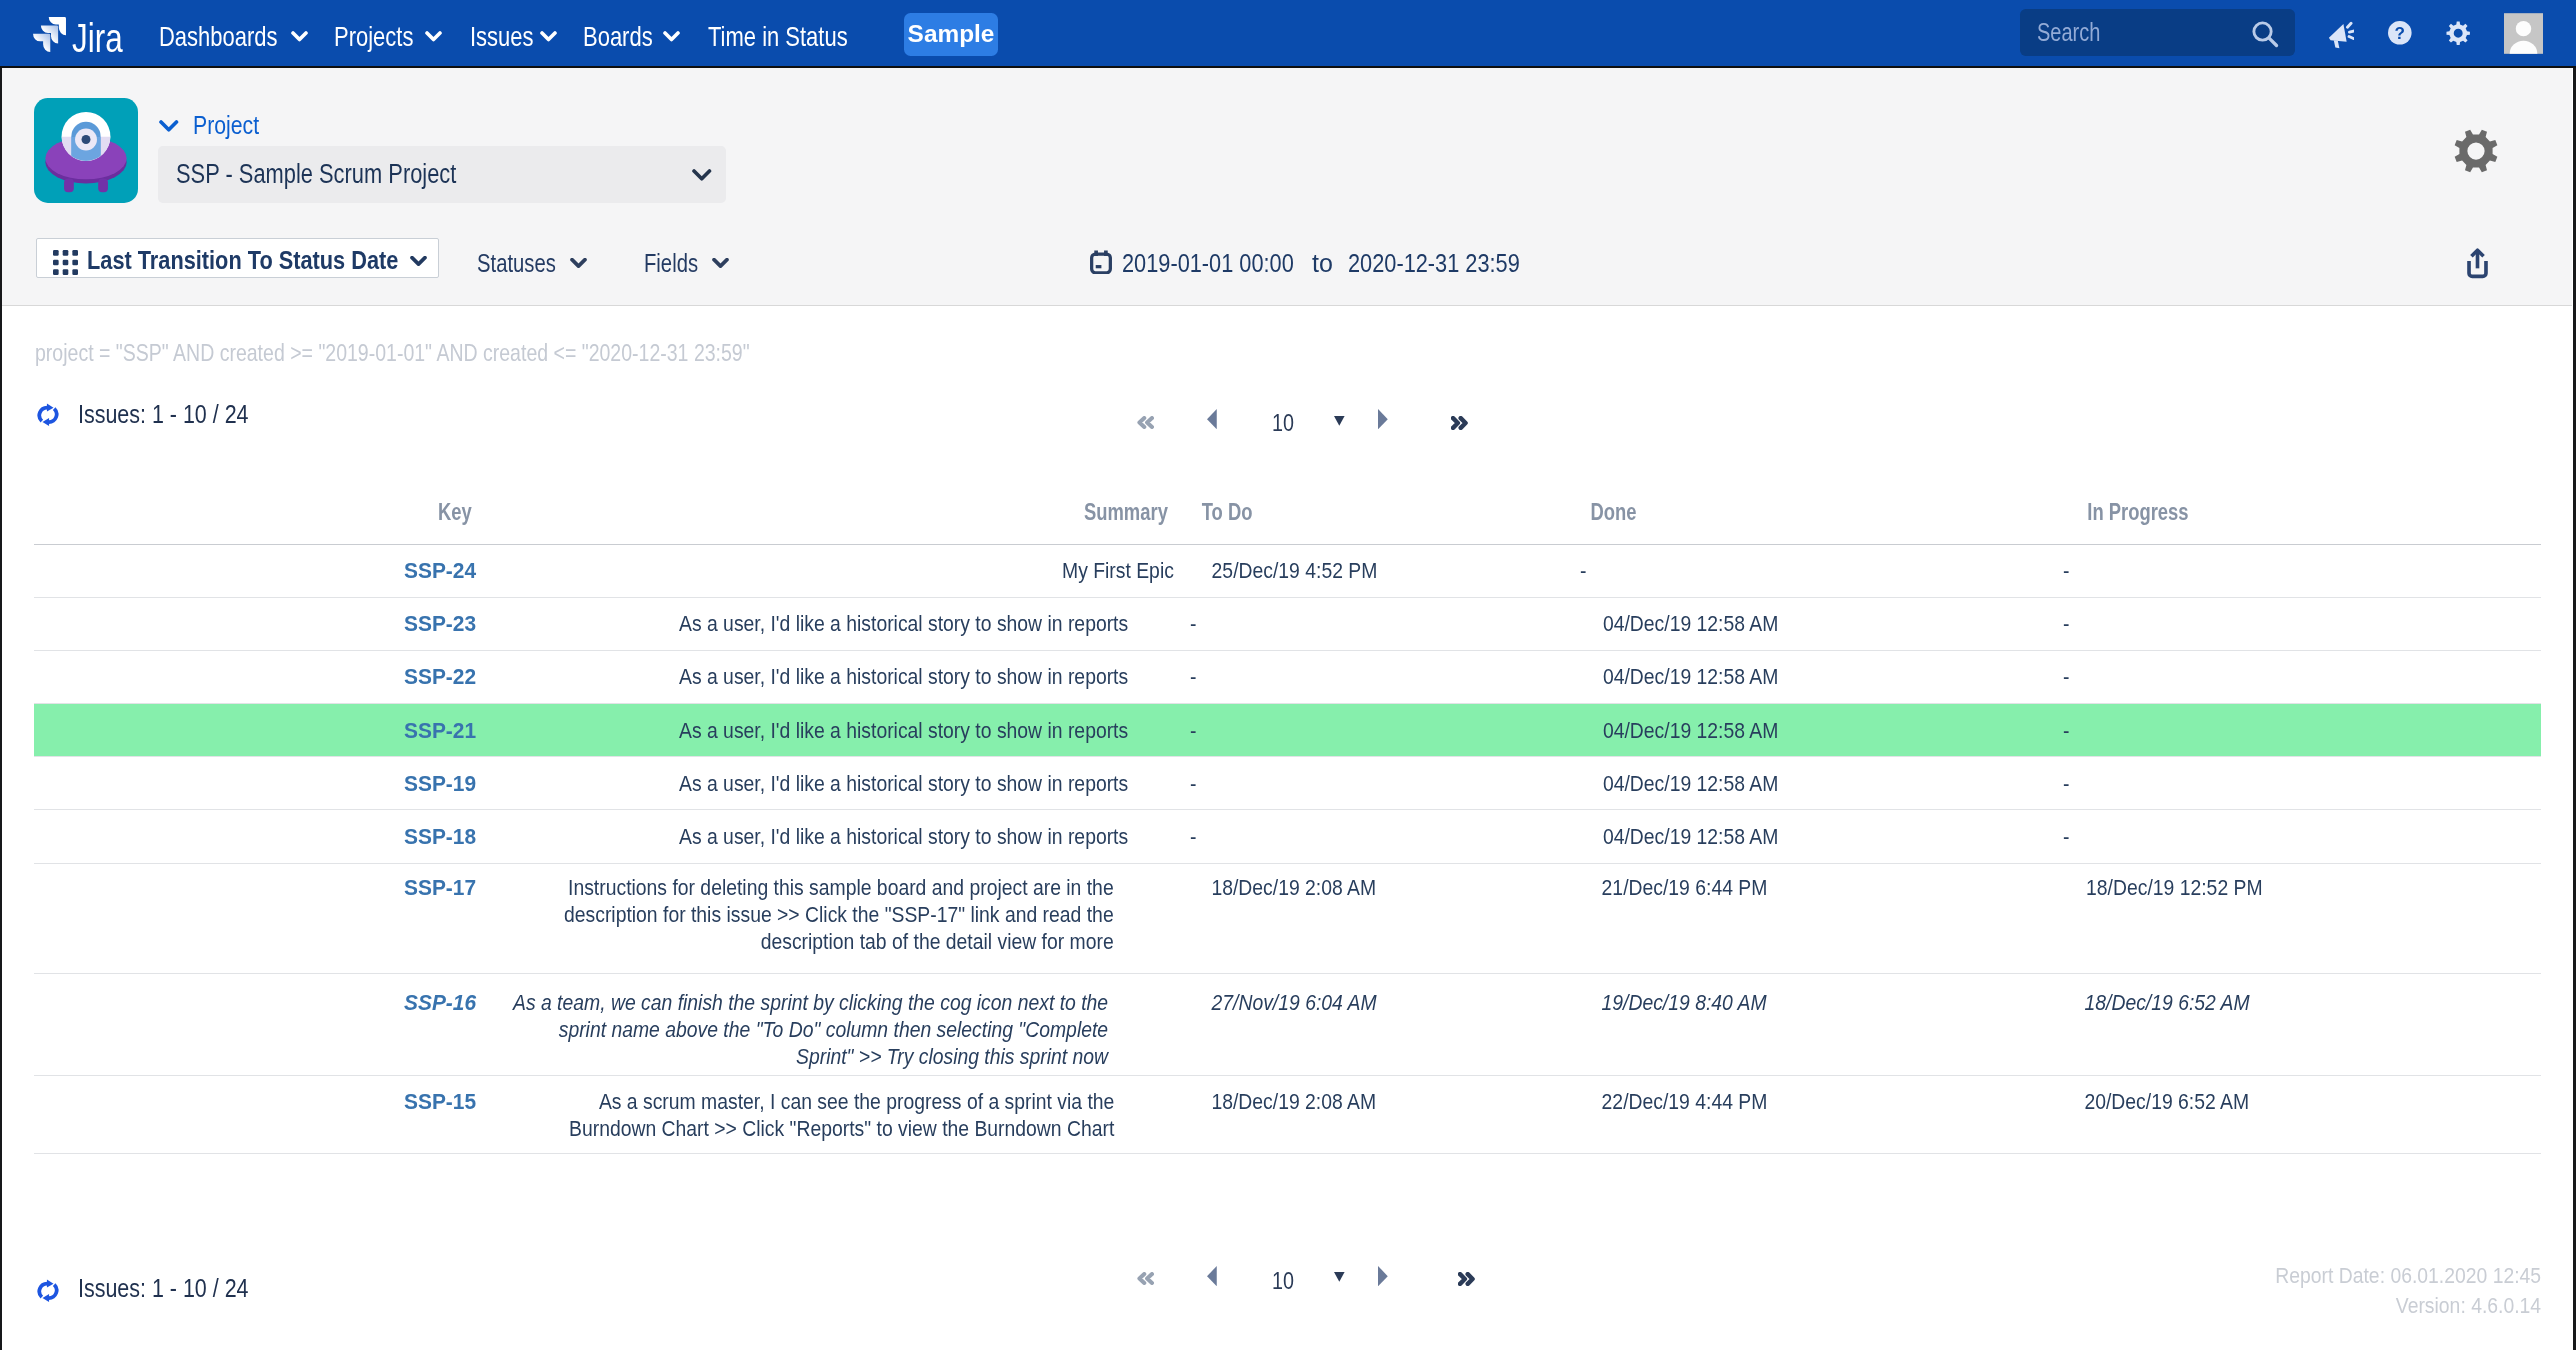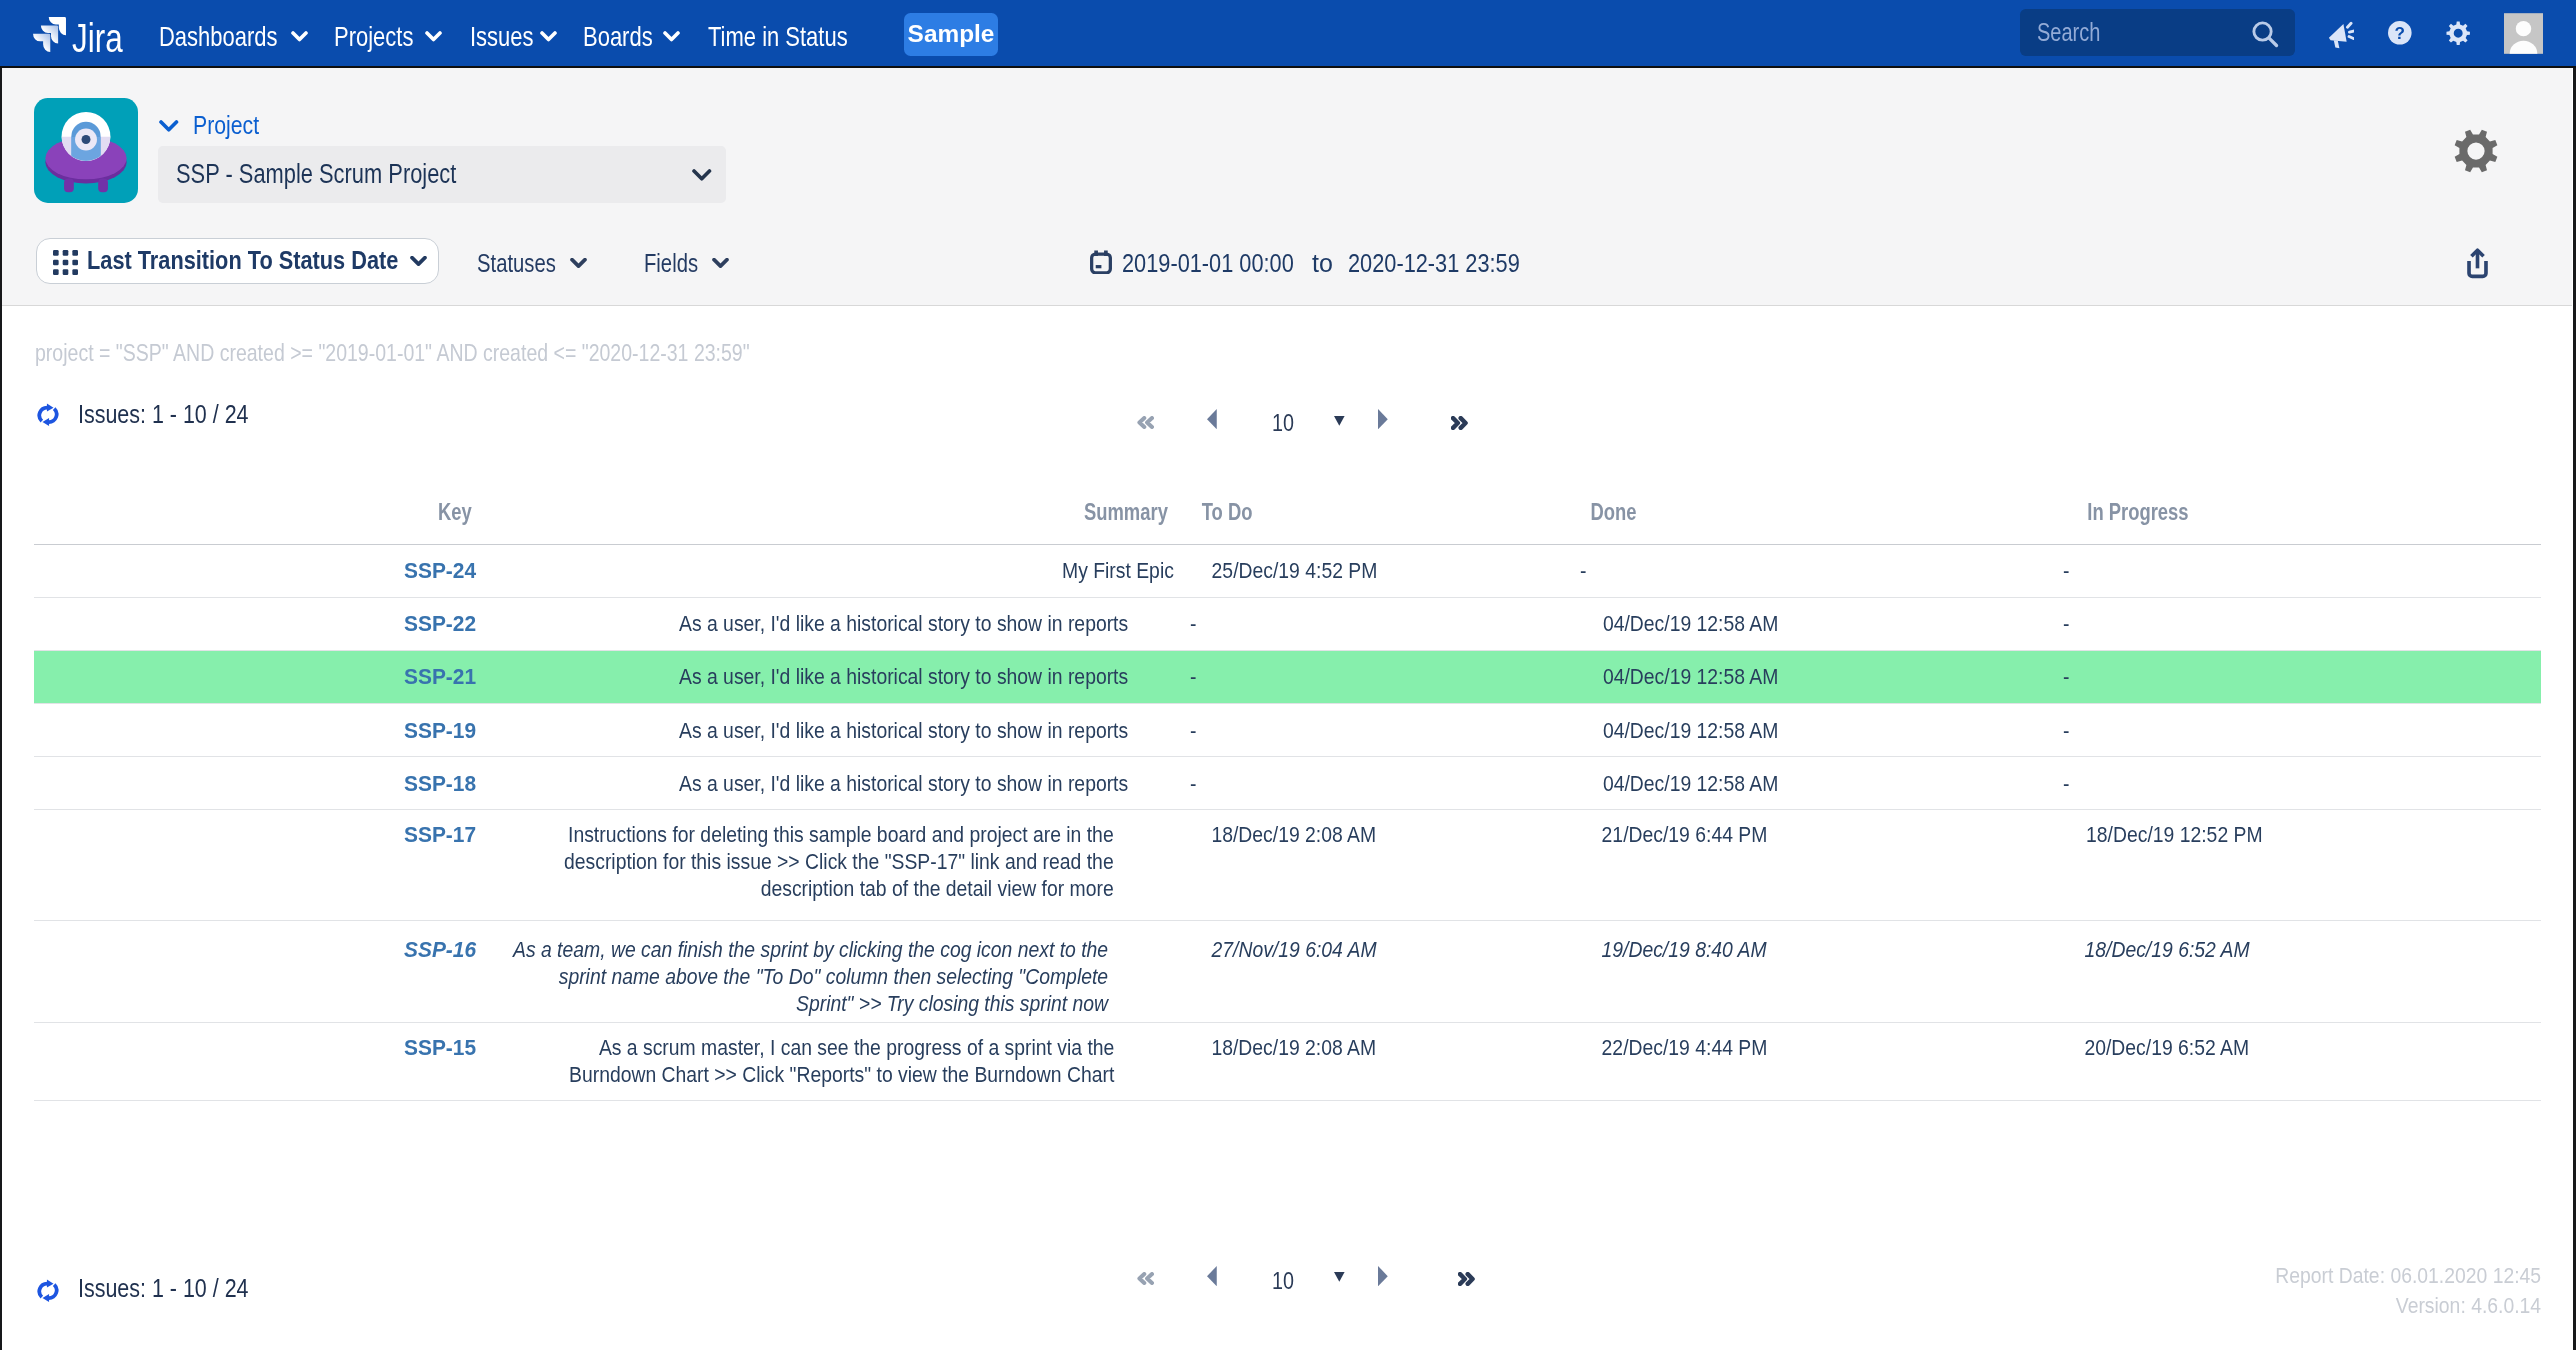--- a/index.html
+++ b/index.html
@@ -22,21 +22,21 @@
   .search { position:absolute; left:2020px; top:9px; width:275px; height:47px; background:#093D85; border-radius:5.7px; }
   .search span { position:absolute; left:17px; top:0; height:47px; line-height:47px; font-size:25px; color:#93abd6; transform:scaleX(0.80); transform-origin:0 50%; }
 
   
   .header { position:absolute; left:2.4px; top:68px; width:2570px; height:238px; background:#F5F5F6; border-bottom:0.8px solid #d8d8d8; }
 
   .projlabel { position:absolute; left:193px; top:111px; height:29px; line-height:29px; font-size:25px; color:#0B5FD0; transform:scaleX(0.85); transform-origin:0 50%; }
   .select { position:absolute; left:158px; top:146px; width:568px; height:57px; background:#EBEBED; border-radius:4.9px; }
   .select span { position:absolute; left:18px; top:0; height:57px; line-height:57px; font-size:27px; color:#1C3356; transform:scaleX(0.81); transform-origin:0 50%; }
 
-  .filterbtn { position:absolute; left:36px; top:238px; width:403px; height:46px; background:#fff; border:1.6px solid #C9CFD6; border-radius:14px; }
+  .filterbtn { position:absolute; left:36px; top:238px; width:403px; height:40px; background:#fff; border:1.6px solid #C9CFD6; border-radius:2px; }
   .filterbtn .txt { position:absolute; left:50px; top:0; height:42px; line-height:42px; font-size:25px; font-weight:bold; color:#1E3A66; transform:scaleX(0.87); transform-origin:0 50%; white-space:nowrap; }
   .ddl { position:absolute; top:249px; height:29px; line-height:29px; font-size:25px; color:#243B63; transform:scaleX(0.81); transform-origin:0 50%; }
 
   .datetxt { position:absolute; top:249px; height:29px; line-height:29px; font-size:25px; color:#1E3A66; transform:scaleX(0.87); transform-origin:0 50%; white-space:nowrap; }
 
   
   .jql { position:absolute; left:35px; top:338px; height:29px; line-height:29px; font-size:24.4px; color:#C5CAD3; transform:scaleX(0.80); transform-origin:0 50%; white-space:nowrap; }
   .issuestxt { position:absolute; left:78px; height:29px; line-height:29px; font-size:26px; color:#20314F; transform:scaleX(0.825); transform-origin:0 50%; }
   .pnum { position:absolute; left:1272px; height:29px; line-height:29px; font-size:24.4px; color:#2B3B57; transform:scaleX(0.81); transform-origin:0 50%; }
 
@@ -255,20 +255,27 @@
   </thead>
   <tbody>
     <tr>
         <td class="l key"><span class="sx">SSP-24</span></td>
         <td class="l"><span class="sx">My First Epic</span></td>
         <td class="r"><span class="sx">25/Dec/19 4:52 PM</span></td>
         <td class="r"><span class="sx">-</span></td>
         <td class="r"><span class="sx">-</span></td>
       </tr>
     <tr>
+        <td class="l key"><span class="sx">SSP-23</span></td>
+        <td class="l"><span class="sx">As a user, I'd like a historical story to show in reports</span></td>
+        <td class="r"><span class="sx">-</span></td>
+        <td class="r"><span class="sx">04/Dec/19 12:58 AM</span></td>
+        <td class="r"><span class="sx">-</span></td>
+      </tr>
+    <tr>
         <td class="l key"><span class="sx">SSP-22</span></td>
         <td class="l"><span class="sx">As a user, I'd like a historical story to show in reports</span></td>
         <td class="r"><span class="sx">-</span></td>
         <td class="r"><span class="sx">04/Dec/19 12:58 AM</span></td>
         <td class="r"><span class="sx">-</span></td>
       </tr>
     <tr class="shade">
         <td class="l key"><span class="sx">SSP-21</span></td>
         <td class="l"><span class="sx">As a user, I'd like a historical story to show in reports</span></td>
         <td class="r"><span class="sx">-</span></td>

